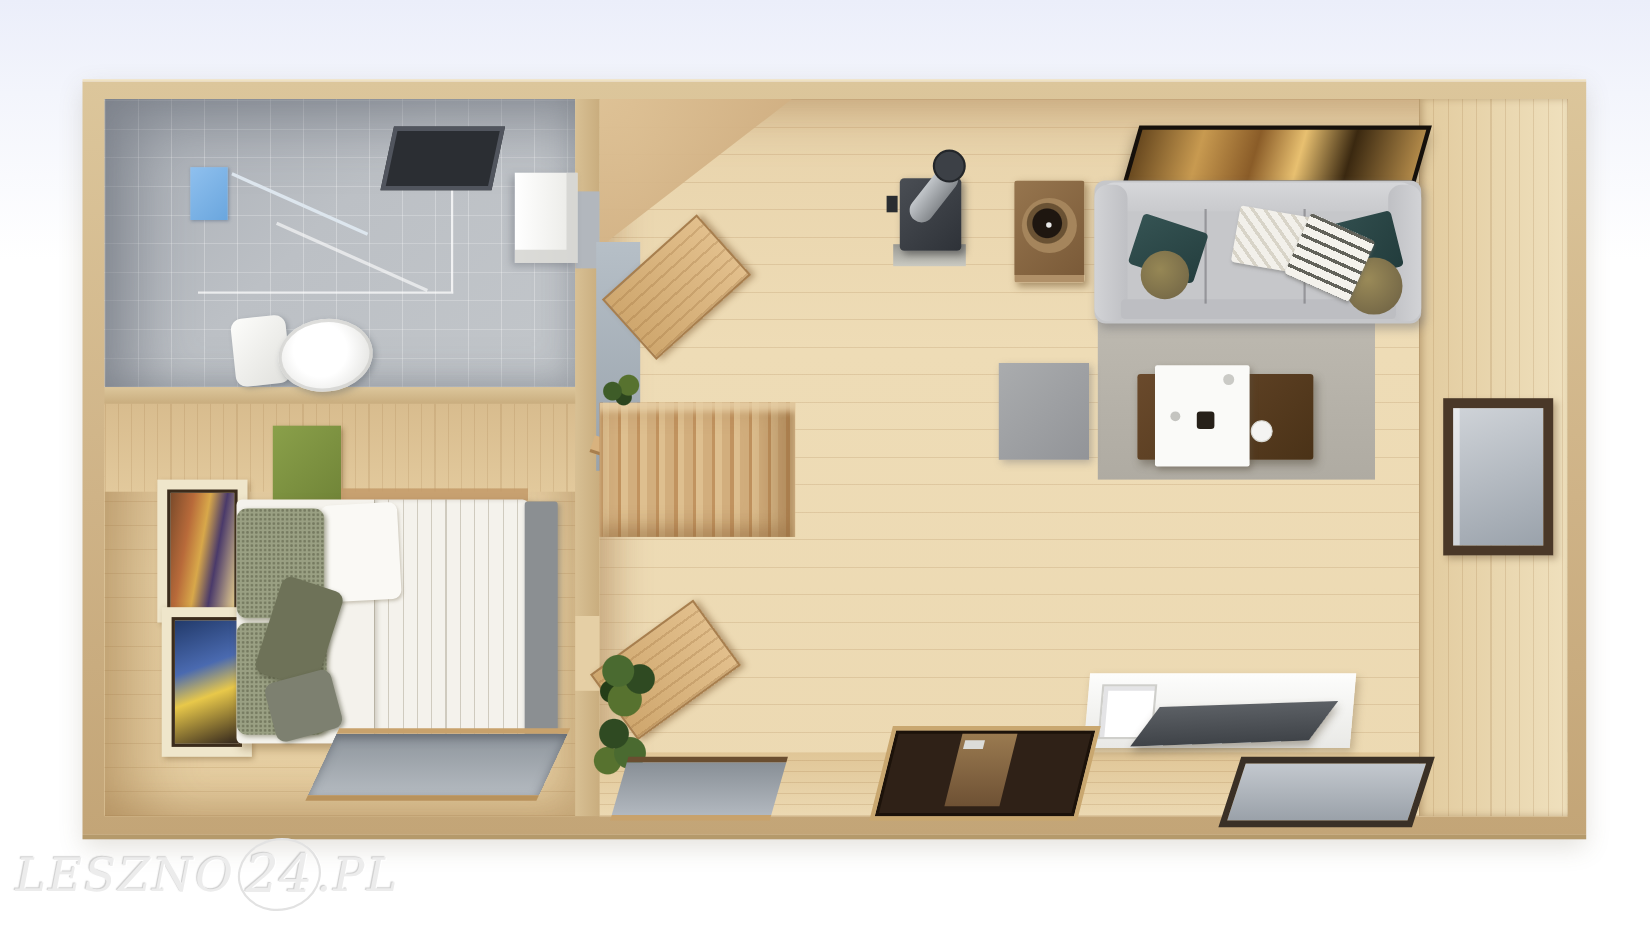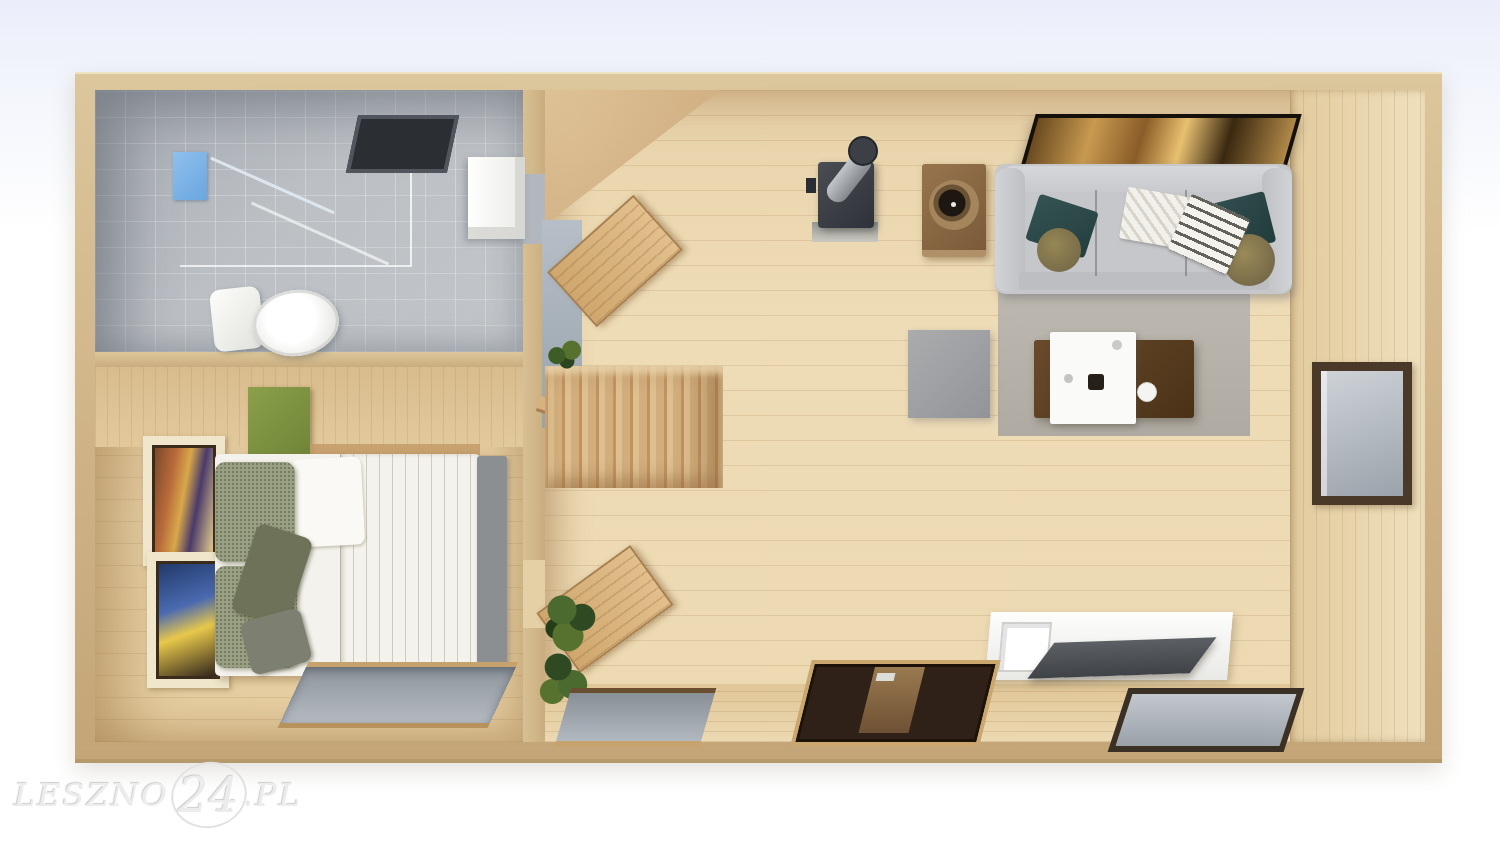--- a/index.html
+++ b/index.html
@@ -184,21 +184,21 @@
   .entry-panel{left:58px;top:0;width:50px;height:66px;background:linear-gradient(180deg,#9a7a50,#6e5134);}
   .entry-handle{left:62px;top:6px;width:18px;height:8px;background:#dcdcd8;}
   .window-bottom-left{left:488px;top:614px;width:145px;height:48px;transform:skewX(-16deg);
     border-top:5px solid #6a4e30;border-bottom:5px solid #c8a26c;
     background:linear-gradient(180deg,#888f96,#b2b8bf);}
 
   
   .watermark{left:14px;top:762px;display:flex;align-items:center;
     font-family:"DejaVu Serif",serif;font-style:italic;color:#ececec;
     text-shadow:1px 1px 0 rgba(255,255,255,.95),-1px -1px 1px rgba(198,198,198,.85);}
-  .wm-text{font-size:32px;letter-spacing:2px;}
+  .wm-text{font-size:42px;letter-spacing:2px;}
   .wm-circle{width:72px;height:62px;border:2px solid #e2e2e2;border-radius:50%;
     display:flex;align-items:center;justify-content:center;margin:0 -4px 0 2px;transform:rotate(-12deg);
     box-shadow:1px 1px 0 rgba(255,255,255,.9);}
   .wm-number{font-size:48px;transform:rotate(12deg);}
 </style>
 </head>
 <body>
 
 <div id="canvas">
   <div id="plan" class="a">

